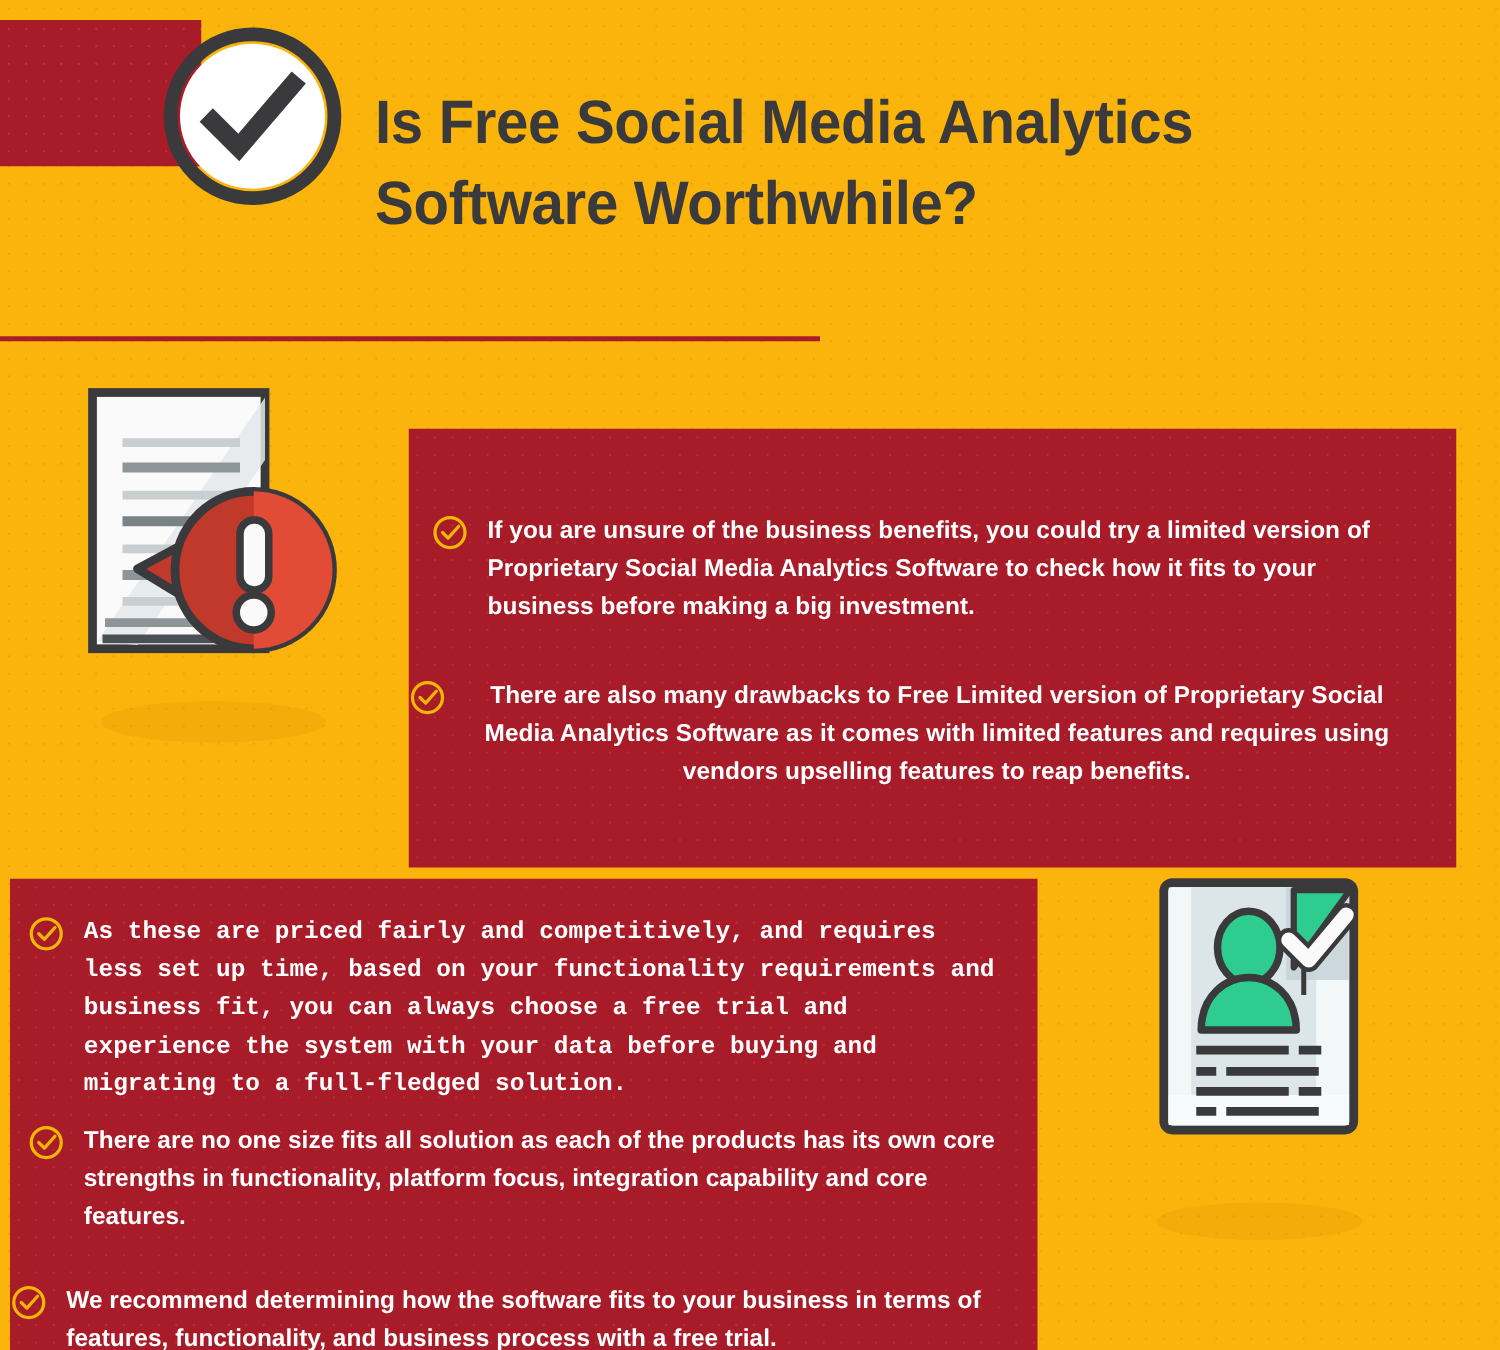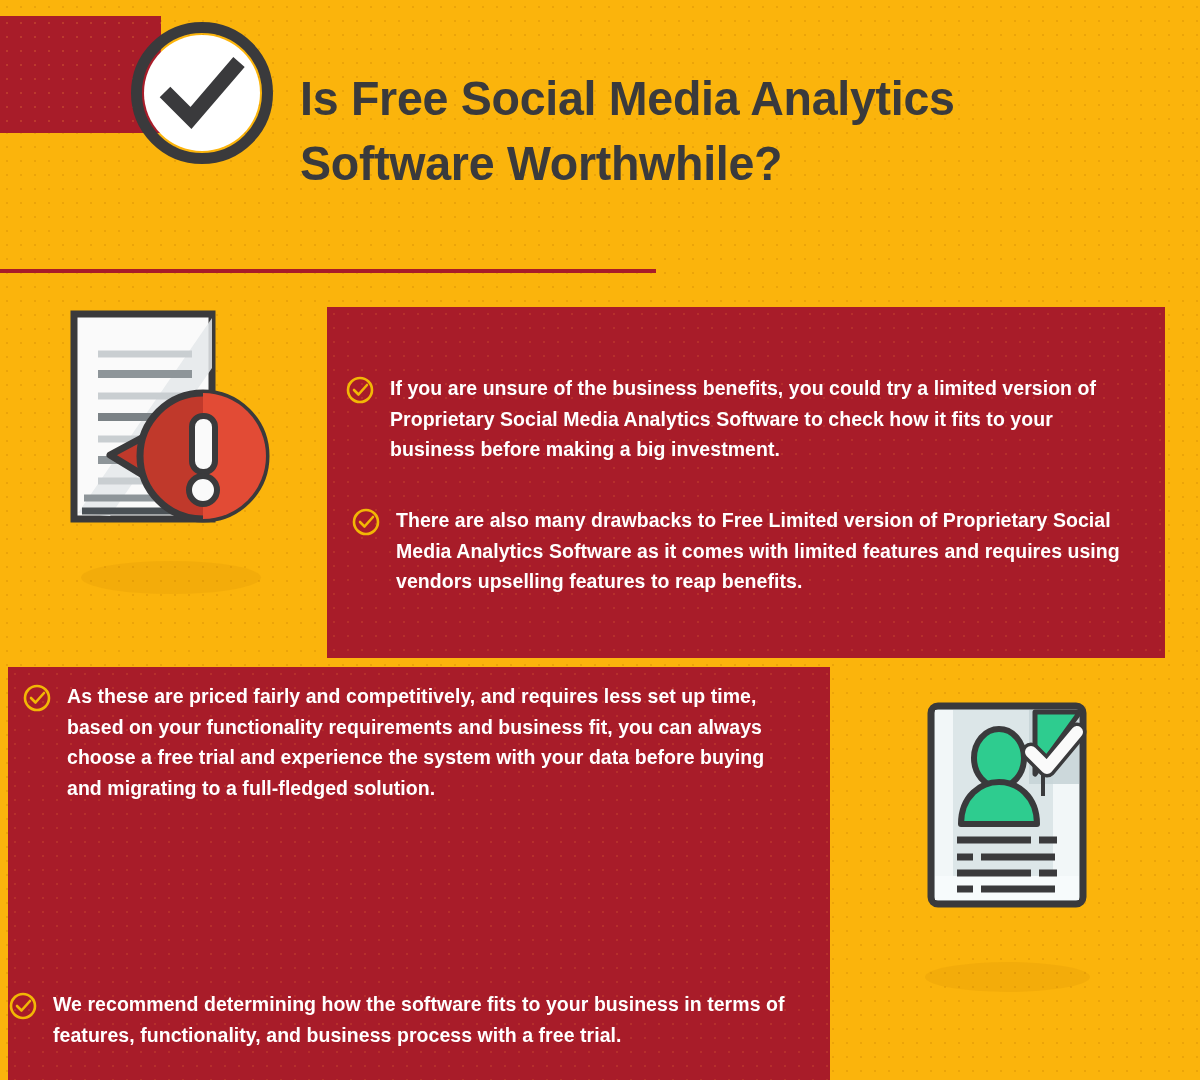--- a/index.html
+++ b/index.html
@@ -87,20 +87,21 @@
     height: 4px;
     background: #A81C29;
   }
 
   
   .panel {
     position: absolute;
     background-color: #A81C29;
     background-image: radial-gradient(circle, rgba(255,150,60,0.16) 1px, transparent 1.2px);
     background-size: 14px 14px;
+    margin-top: 36px;
   }
   .panel-top {
     left: 327px;
     top: 307px;
     width: 838px;
     height: 351px;
   }
   .panel-bottom {
     left: 8px;
     top: 667px;
@@ -125,24 +126,24 @@
   .bullet-text {
     color: #FFFFFF;
     font-size: 19.5px;
     font-weight: bold;
     line-height: 1.57;
     letter-spacing: 0.05px;
   }
 
   
   .b-top-1 { left: 18px; top: 66px; width: 790px; }
-  .b-top-2 { left: 24px; top: 198px; width: 800px; }
-
-  
-  .b-bot-1 { left: 14px; top: 14px; width: 780px; }
+  .b-top-2 { left: 0; top: 198px; width: 800px; text-align: center; }
+
+  
+  .b-bot-1 { left: 14px; top: 27px; width: 780px; font-family: Liberation Mono, monospace; }
   .b-bot-2 { left: 14px; top: 194px; width: 780px; }
   .b-bot-3 { left: 0; top: 322px; width: 780px; }
 
   
   .shadow-ellipse {
     position: absolute;
     border-radius: 50%;
     background: rgba(190,120,0,0.13);
   }
   .shadow-left  { left: 81px;  top: 561px; width: 180px; height: 33px; }
@@ -265,20 +266,29 @@
   <div class="bullet b-bot-1">
     <span class="bullet-icon">
       <svg viewBox="0 0 30 30">
         <circle cx="15" cy="15" r="12" fill="none" stroke="#F2B705" stroke-width="2.6"></circle>
         <path d="M9 15 L13.5 19.5 L22 10" fill="none" stroke="#F2B705" stroke-width="2.6" stroke-linecap="round" stroke-linejoin="round"></path>
       </svg>
     </span>
     <span class="bullet-text">As these are priced fairly and competitively, and requires less set up time, based on your functionality requirements and business fit, you can always choose a free trial and experience the system with your data before buying and migrating to a full-fledged solution.</span>
   </div>
 
+  <div class="bullet b-bot-2">
+    <span class="bullet-icon">
+      <svg viewBox="0 0 30 30">
+        <circle cx="15" cy="15" r="12" fill="none" stroke="#F2B705" stroke-width="2.6"></circle>
+        <path d="M9 15 L13.5 19.5 L22 10" fill="none" stroke="#F2B705" stroke-width="2.6" stroke-linecap="round" stroke-linejoin="round"></path>
+      </svg>
+    </span>
+    <span class="bullet-text">There are no one size fits all solution as each of the products has its own core strengths in functionality, platform focus, integration capability and core features.</span>
+  </div>
 
   <div class="bullet b-bot-3">
     <span class="bullet-icon">
       <svg viewBox="0 0 30 30">
         <circle cx="15" cy="15" r="12" fill="none" stroke="#F2B705" stroke-width="2.6"></circle>
         <path d="M9 15 L13.5 19.5 L22 10" fill="none" stroke="#F2B705" stroke-width="2.6" stroke-linecap="round" stroke-linejoin="round"></path>
       </svg>
     </span>
     <span class="bullet-text">We recommend determining how the software fits to your business in terms of features, functionality, and business process with a free trial.</span>
   </div>

